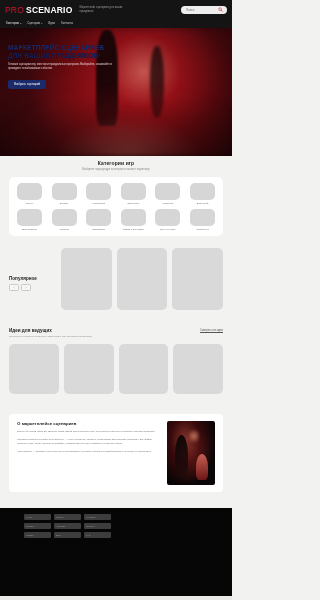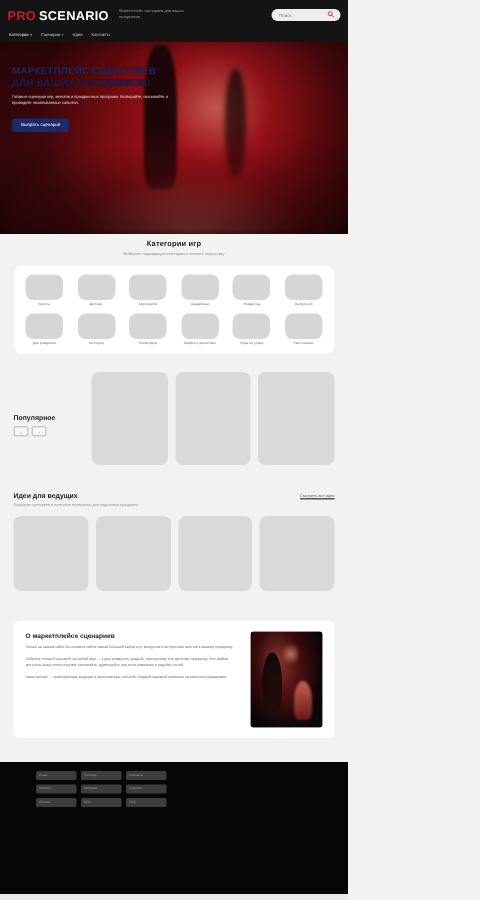--- a/index.html
+++ b/index.html
@@ -12,21 +12,21 @@
   #page { position: relative; width: 232px; height: 600px; background: #f2f2f0; }
 
   
   .header {
     position: absolute; top: 0; left: 0; width: 232px; height: 28px;
     background: #141414; z-index: 30;
     display: flex; flex-direction: column; justify-content: center;
   }
   .header-top { display: flex; align-items: center; height: 17px; padding: 0 5px; }
   .logo { display: flex; align-items: baseline; gap: 2px; font-weight: bold; letter-spacing: .2px; }
-  .logo-pro { color: #d0142c; font-size: 8.5px; font-weight: bold; }
+  .logo-pro { color: #d0142c; font-size: 8.5px; font-weight: normal; }
   .logo-scen { color: #ffffff; font-size: 8.5px; font-weight: bold; }
   .header-tag { margin-left: 7px; font-size: 2.6px; line-height: 1.5; color: #9b9b9b; max-width: 52px; }
   .search-wrap { margin-left: auto; }
   .search-box {
     width: 46px; height: 8px; border-radius: 6px; background: #ededed;
     display: flex; align-items: center; padding: 0 4px 0 5px; gap: 2px;
   }
   .search-input {
     border: 0; outline: 0; background: transparent; flex: 1;
     font-size: 3px; color: #8a8a8a; font-family: "Liberation Sans", sans-serif;

